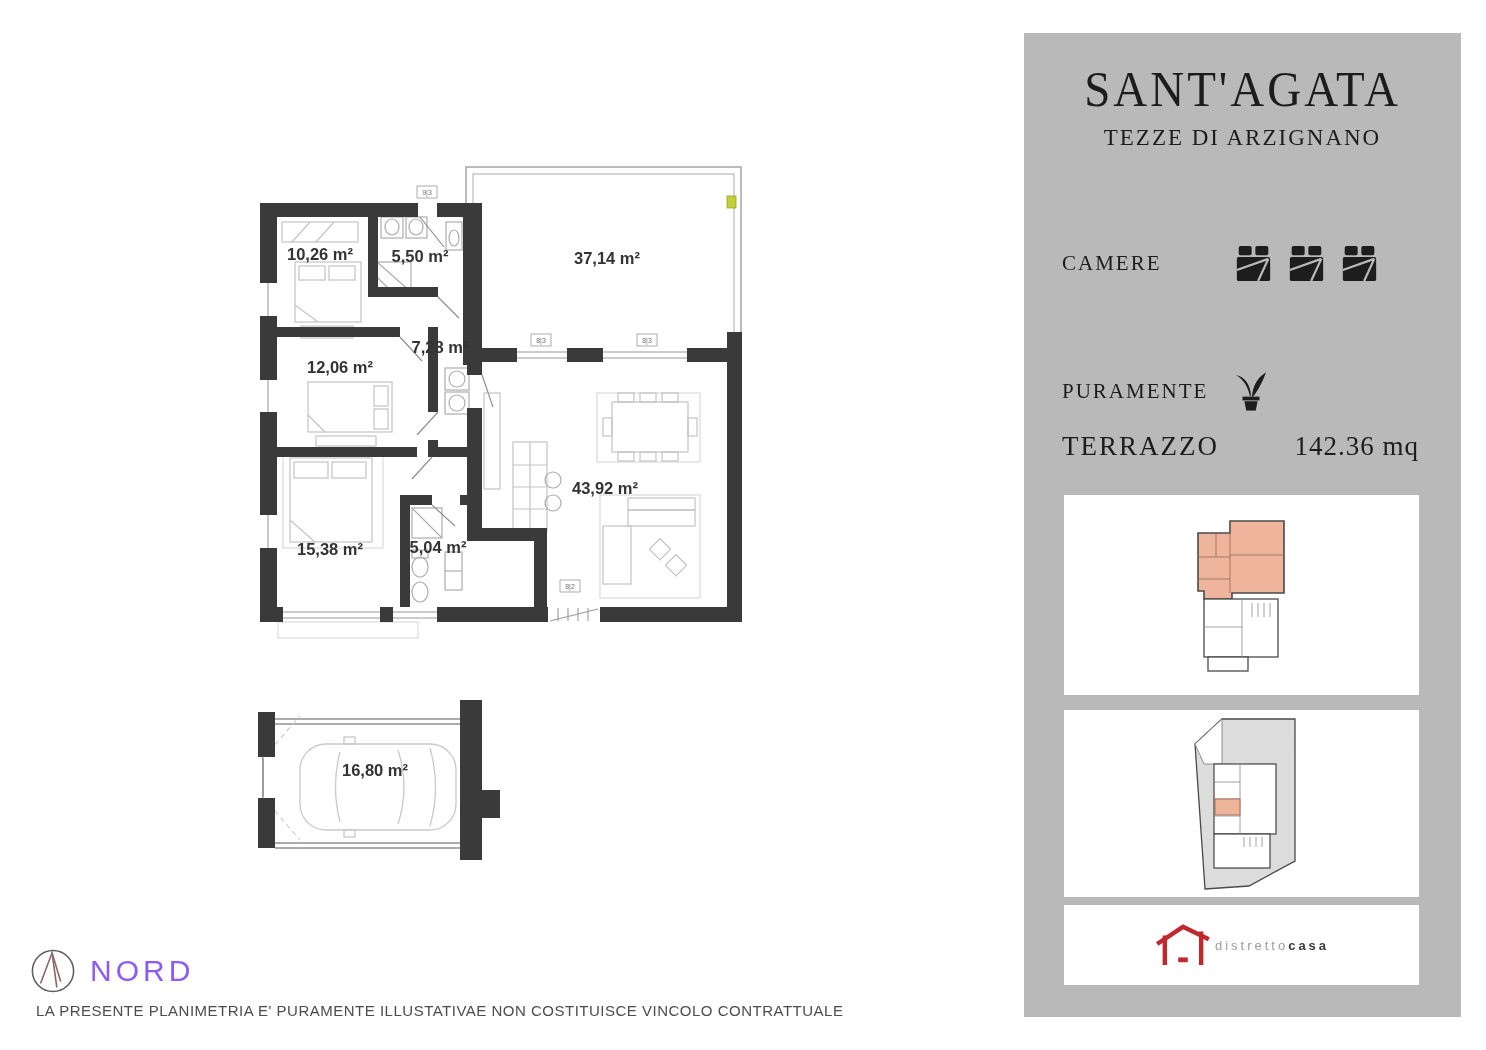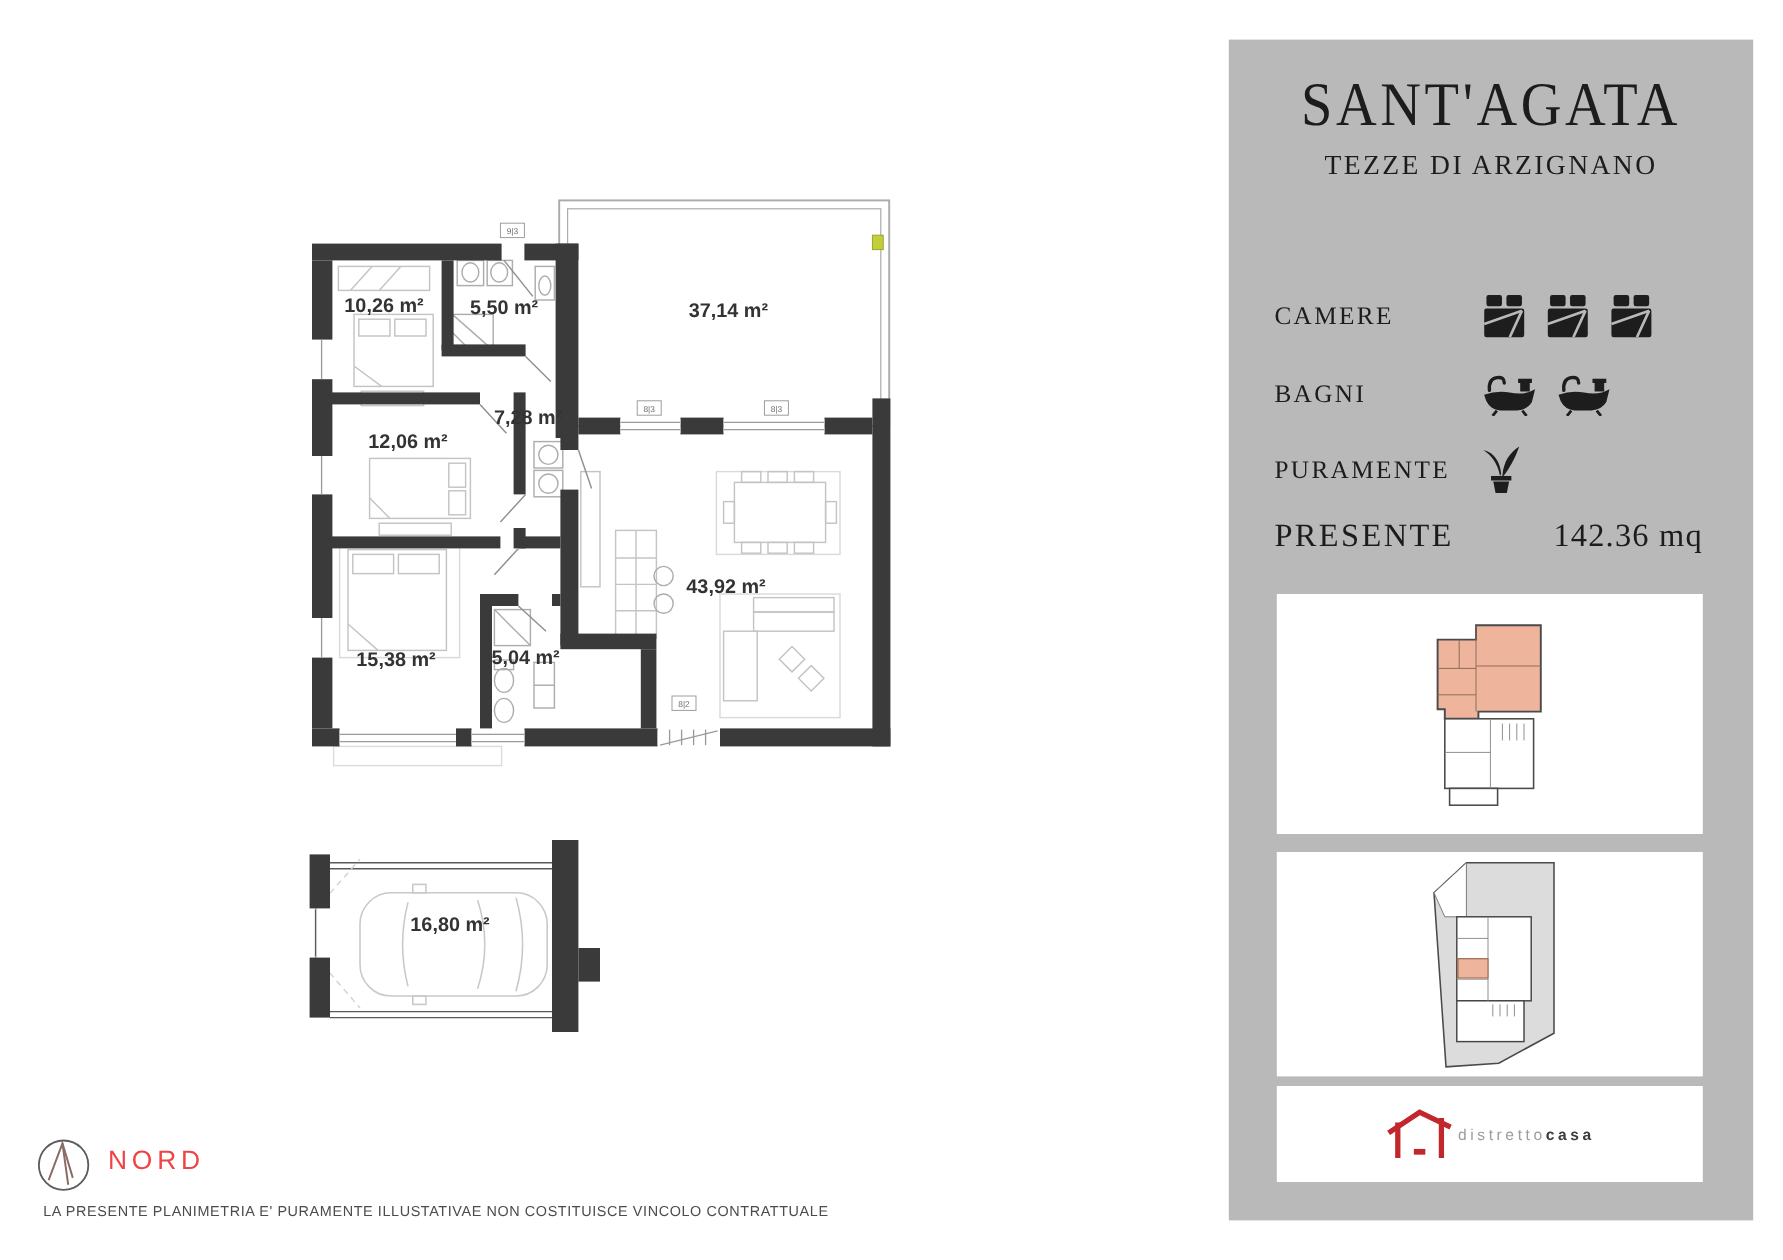--- a/index.html
+++ b/index.html
@@ -31,22 +31,22 @@
   .type-row .tvalue{font-size:27px;letter-spacing:1px;}
   .wbox{position:absolute;left:40px;width:355px;background:#ffffff;}
   .box1{top:462px;height:200px;}
   .box2{top:677px;height:187px;}
   .box3{top:872px;height:80px;display:flex;align-items:center;justify-content:center;gap:3px;}
   .logo-text{font-family:"Liberation Sans",sans-serif;font-size:13px;letter-spacing:3px;}
   .logo-text .lt1{color:#9c9c9c;}
   .logo-text .lt2{color:#3b3b3b;font-weight:700;}
   
   .compass{position:absolute;left:30px;top:948px;}
-  .north-label{position:absolute;left:90px;top:954px;font-size:22px;letter-spacing:4px;color:#ef4444;}
-  .disclaimer{position:absolute;left:36px;top:1002px;font-size:12px;letter-spacing:.5px;color:#4c4c4c;}
+  .north-label{position:absolute;left:90px;top:954px;font-size:30px;letter-spacing:4px;color:#8b5cf6;}
+  .disclaimer{position:absolute;left:36px;top:1002px;font-size:15px;letter-spacing:.5px;color:#4c4c4c;}
 </style>
 </head>
 <body>
 
 <div class="page">
 
   <svg width="0" height="0" style="position:absolute">
     <defs>
       <symbol id="sym-bed" viewBox="0 0 40 40">
         <rect x="4" y="1" width="14" height="10" rx="2" fill="#1d1d1d"></rect>
@@ -321,43 +321,32 @@
           </svg>
         <svg width="37" height="37" viewBox="0 0 40 40">
             <use href="#sym-bed"></use>
           </svg>
         <svg width="37" height="37" viewBox="0 0 40 40">
             <use href="#sym-bed"></use>
           </svg>
       </span>
     </div>
 
-    <div class="feature-row row-bagni">
-      <span class="flabel">BAGNI</span>
-      <span class="icons">
-        <svg width="46" height="38" viewBox="0 0 52 42">
-            <use href="#sym-tub"></use>
-          </svg>
-        <svg width="46" height="38" viewBox="0 0 52 42">
-            <use href="#sym-tub"></use>
-          </svg>
-      </span>
-    </div>
 
     <div class="feature-row row-terrazzo">
       <span class="flabel">PURAMENTE</span>
       <span class="icons">
         <svg width="32" height="40" viewBox="0 0 34 42">
             <use href="#sym-plant"></use>
           </svg>
       </span>
     </div>
 
     <div class="type-row">
-      <span class="tlabel">PRESENTE</span>
+      <span class="tlabel">TERRAZZO</span>
       <span class="tvalue">142.36 mq</span>
     </div>
 
     <div class="wbox box1">
       <svg width="355" height="200" viewBox="0 0 355 200">
         <path d="M134,38 H166 V26 H220 V98 H168 V104 H140 V96 H134 Z" fill="#efb49c" stroke="#4a4a4a" stroke-width="1.6"></path>
         <g stroke="#8a6a56" stroke-width="0.8" fill="none">
           <line x1="134" y1="62" x2="166" y2="62"></line>
             <line x1="134" y1="84" x2="166" y2="84"></line>
           <line x1="152" y1="38" x2="152" y2="62"></line>

